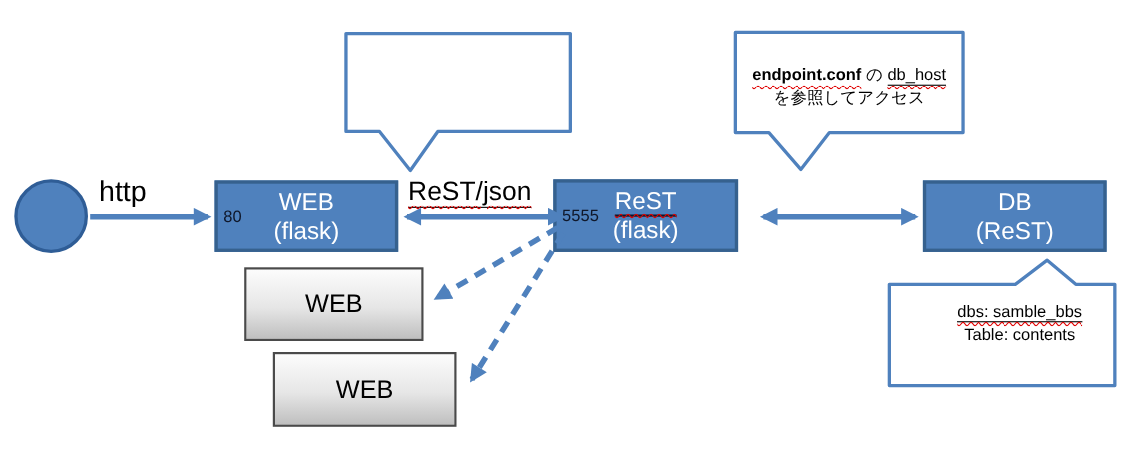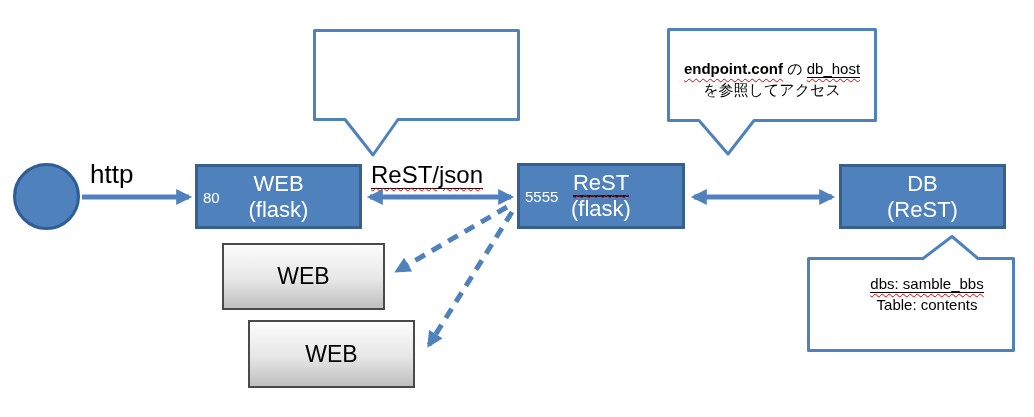--- a/index.html
+++ b/index.html
@@ -7,25 +7,25 @@
     position:relative;width:1034px;height:417px;background:#fff;overflow:hidden;
     font-family:"Liberation Sans",sans-serif;color:#000;
   }
   
   .node{
     position:absolute;background:#4f81bd;border:3px solid #36618e;color:#fff;
     display:flex;flex-direction:column;align-items:center;justify-content:center;
     text-align:center;font-size:22px;line-height:26px;
   }
   .node.web{left:195px;top:164px;width:161px;height:59px;}
-  .node.rest{left:517px;top:163px;width:162px;height:60px;}
+  .node.rest{left:503px;top:163px;width:162px;height:60px;}
   .node.db{left:839px;top:164px;width:161px;height:59px;}
   .port{
     position:absolute;left:5px;top:50%;transform:translateY(-50%);
-    color:#ffffff;font-size:15px;line-height:15px;
+    color:#0f172a;font-size:15px;line-height:15px;
   }
   .circle{
     position:absolute;left:13px;top:163px;width:61px;height:61px;border-radius:50%;
     background:#4f81bd;border:3px solid #2f5d96;
   }
   
   .gray-box{
     position:absolute;border:2px solid #4a4a4a;color:#000;
     background:linear-gradient(180deg,#fcfcfc 0%,#e6e6e6 55%,#bfbfbf 100%);
     display:flex;align-items:center;justify-content:center;font-size:23px;

